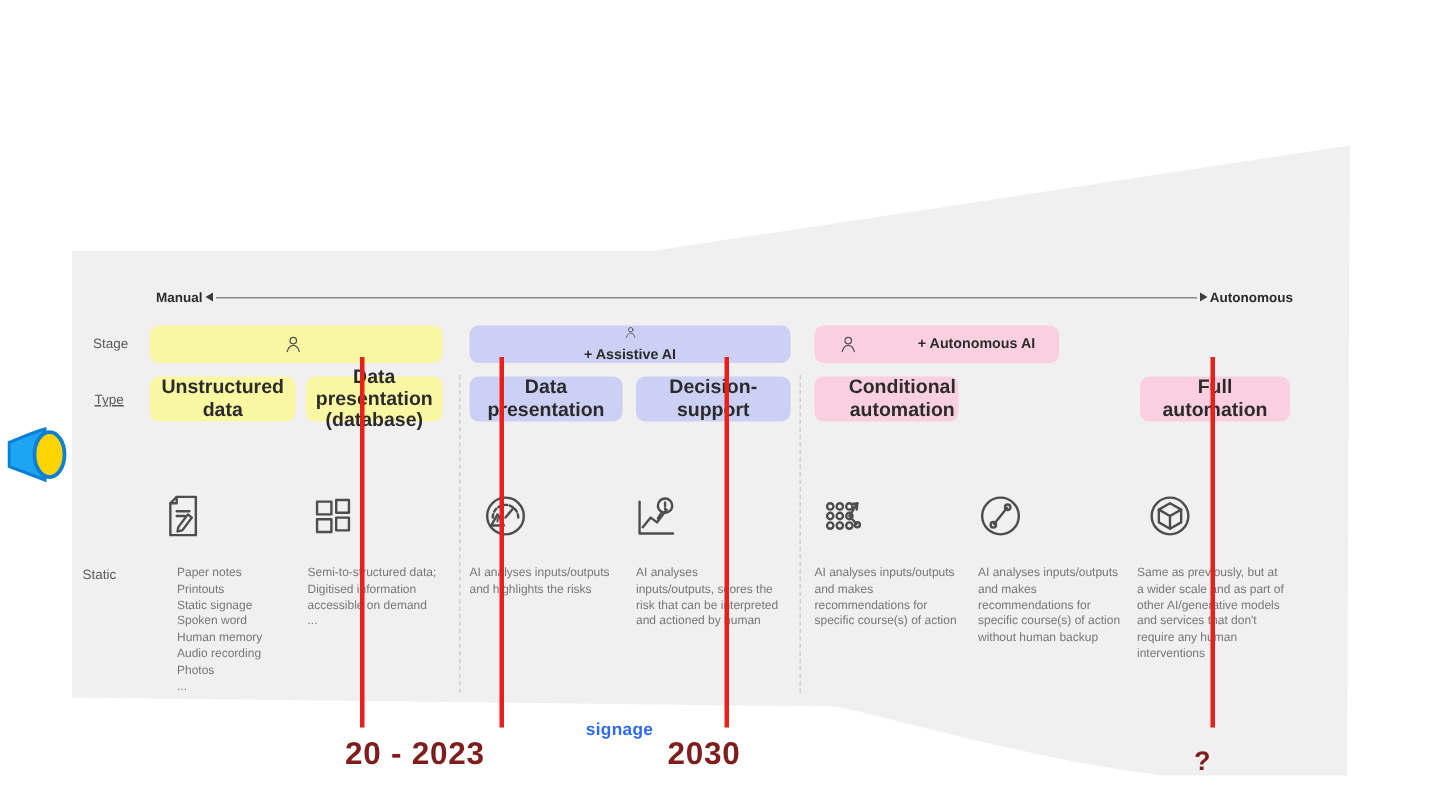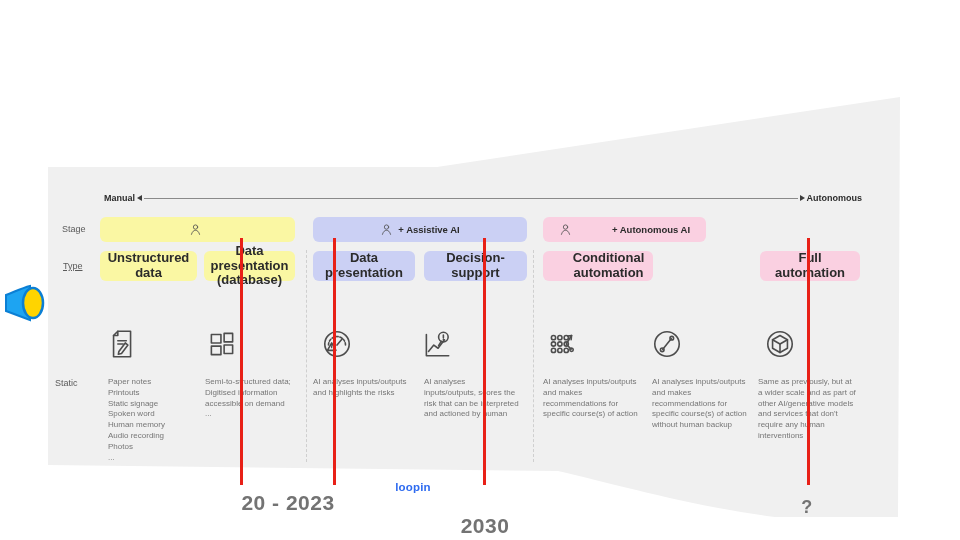--- a/index.html
+++ b/index.html
@@ -37,21 +37,21 @@
   .c-assistive{background:#CBD0F4;}
   .c-autonomous{background:#FAD0E1;gap:40px;}
   .ex-icon{position:absolute;top:327px;width:34px;height:34px;z-index:1;}
   .ex-text{
     position:absolute;top:377px;width:95px;font-size:8px;line-height:1.35;
     color:#767676;white-space:pre-line;z-index:1;
   }
   .sep{position:absolute;top:250px;height:212px;width:0;border-left:1px dashed #cfcfcf;z-index:1;}
   .redline{position:absolute;top:238px;height:247px;width:3px;background:#E82017;z-index:2;}
   .marker-label{
-    position:absolute;font-size:21px;font-weight:700;color:#737373;text-align:center;z-index:2;
+    position:absolute;font-size:21px;font-weight:700;color:#7f1d1d;z-index:2;
     letter-spacing:0.5px;
   }
   .qmark{font-size:18px;}
   .logo{
     position:absolute;left:383px;top:481px;width:60px;text-align:center;
     font-size:11.5px;font-weight:700;color:#2E6BF0;letter-spacing:0.2px;z-index:2;
   }
   svg.outline{stroke:#4d4d4d;fill:none;stroke-width:1.5;stroke-linecap:round;stroke-linejoin:round;}
 </style>
 </head>
@@ -81,40 +81,40 @@
   <span class="rowlabel" style="left:63px;top:261px;text-decoration:underline;">Type</span>
   <span class="rowlabel" style="left:55px;top:378px;">Static</span>
 
   <div class="stage-box c-manual" style="left:100px;width:195px;">
     <svg class="outline" width="13" height="13" viewBox="0 0 24 24">
       <circle cx="12" cy="7.5" r="4"></circle>
         <path d="M4.5 21 C6 15.5 9 13.5 12 13.5 C15 13.5 18 15.5 19.5 21"></path>
     </svg>
     <span></span>
   </div>
-  <div class="stage-box c-assistive" style="left:313px;width:214px;">
+  <div class="stage-box c-assistive" style="left:313px;width:214px;flex-direction:column;">
     <svg class="outline" width="13" height="13" viewBox="0 0 24 24">
       <circle cx="12" cy="7.5" r="4"></circle>
         <path d="M4.5 21 C6 15.5 9 13.5 12 13.5 C15 13.5 18 15.5 19.5 21"></path>
     </svg>
     <span>+ Assistive AI</span>
   </div>
   <div class="stage-box c-autonomous" style="left:543px;width:163px;">
     <svg class="outline" width="13" height="13" viewBox="0 0 24 24">
       <circle cx="12" cy="7.5" r="4"></circle>
         <path d="M4.5 21 C6 15.5 9 13.5 12 13.5 C15 13.5 18 15.5 19.5 21"></path>
     </svg>
     <span>+ Autonomous AI</span>
   </div>
 
   <div class="type-box c-manual" style="left:100px;width:97px;">Unstructured data</div>
   <div class="type-box c-manual" style="left:204px;width:91px;">Data presentation (database)</div>
   <div class="type-box c-assistive" style="left:313px;width:102px;">Data presentation</div>
   <div class="type-box c-assistive" style="left:424px;width:103px;">Decision-support</div>
-  <div class="type-box c-autonomous" style="left:543px;width:110px;padding-left:24px;">Conditional automation</div>
+  <div class="type-box c-autonomous" style="left:543px;width:96px;padding-left:24px;">Conditional automation</div>
   <div class="type-box c-autonomous" style="left:760px;width:100px;">Full automation</div>
 
   <div class="sep" style="left:306px;"></div>
   <div class="sep" style="left:533px;"></div>
 
   <svg class="outline ex-icon" style="left:104px;" viewBox="0 0 32 32">
     <path d="M25 4 H13 L9 8 V28 H25 Z"></path>
       <path d="M13 4 V8 H9"></path>
     <path d="M13 13 H21 M13 16 H18"></path>
     <path d="M14 23 L20 15 L22.5 17 L16.5 25 L13.5 25.7 Z"></path>
@@ -159,21 +159,21 @@
     <circle cx="11.5" cy="21.5" r="1.7"></circle>
       <circle cx="20.5" cy="10.5" r="1.7"></circle>
   </svg>
   <svg class="outline ex-icon" style="left:763px;" viewBox="0 0 32 32">
     <circle cx="16" cy="16" r="11.5"></circle>
     <path d="M16 8 L23 12 L16 16 L9 12 Z"></path>
     <path d="M9 12 V20 L16 24 V16"></path>
       <path d="M23 12 V20 L16 24"></path>
   </svg>
 
-  <div class="ex-text" style="left:108px;">Paper notes
+  <div class="ex-text" style="left:118px;">Paper notes
 Printouts
 Static signage
 Spoken word
 Human memory
 Audio recording
 Photos
 ...</div>
   <div class="ex-text" style="left:205px;">Semi-to-structured data;
 Digitised information
 accessible on demand
@@ -183,18 +183,18 @@
   <div class="ex-text" style="left:543px;">AI analyses inputs/outputs and makes recommendations for specific course(s) of action</div>
   <div class="ex-text" style="left:652px;">AI analyses inputs/outputs and makes recommendations for specific course(s) of action without human backup</div>
   <div class="ex-text" style="left:758px;width:100px;">Same as previously, but at a wider scale and as part of other AI/generative models and services that don't require any human interventions</div>
 
   <div class="redline" style="left:240px;"></div>
   <div class="redline" style="left:333px;"></div>
   <div class="redline" style="left:483px;"></div>
   <div class="redline" style="left:807px;"></div>
 
   <div class="marker-label" style="left:230px;top:491px;width:116px;">20 - 2023</div>
-  <div class="marker-label" style="left:445px;top:514px;width:80px;">2030</div>
+  <div class="marker-label" style="left:445px;top:491px;width:80px;">2030</div>
   <div class="marker-label qmark" style="left:796px;top:497px;width:22px;">?</div>
 
-  <div class="logo">loopin</div>
+  <div class="logo">signage</div>
 
 </div>
 
 </body></html>

